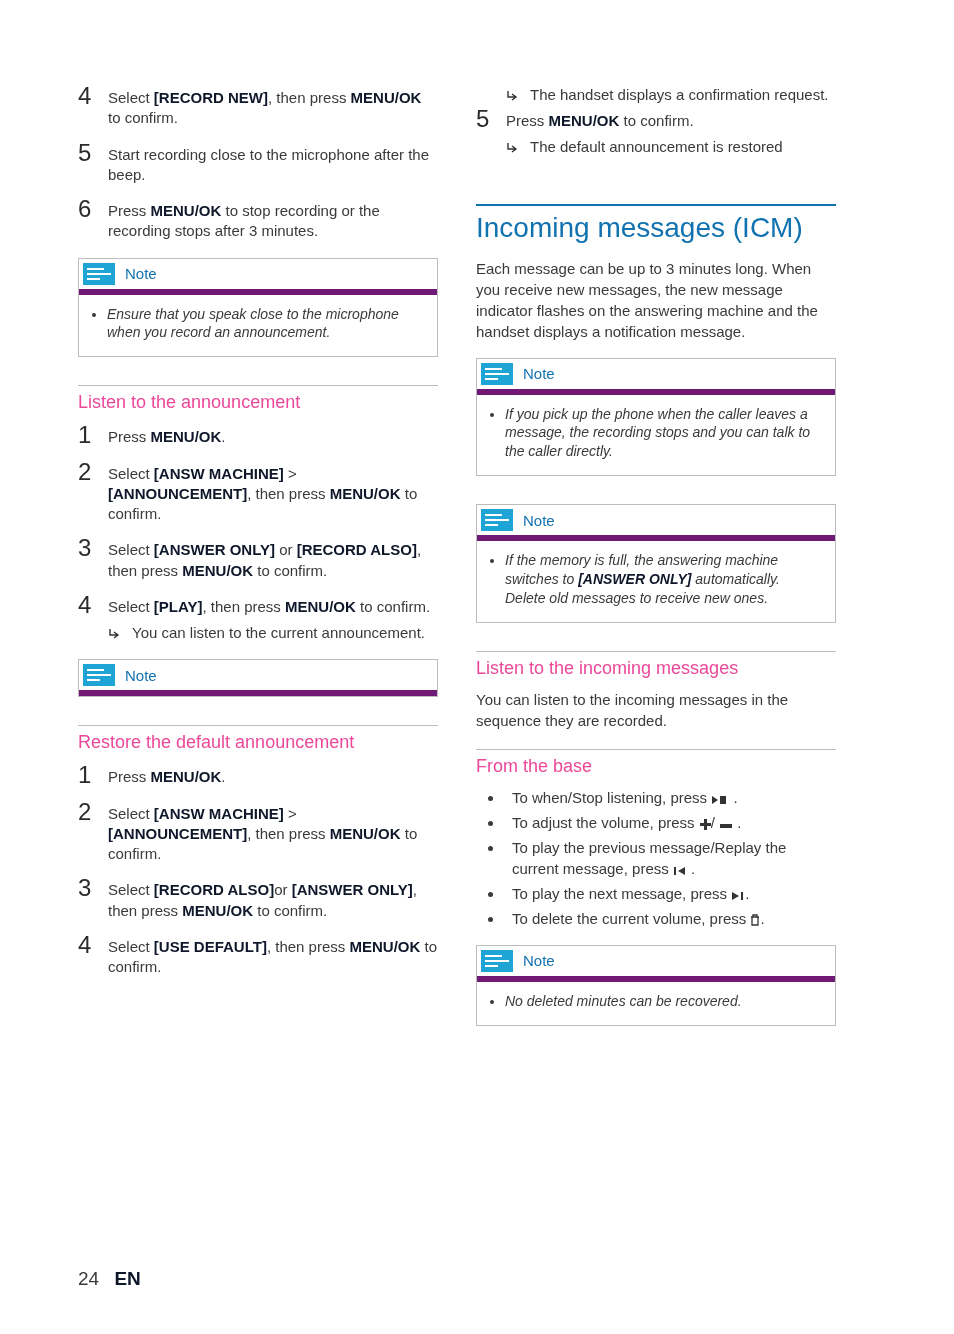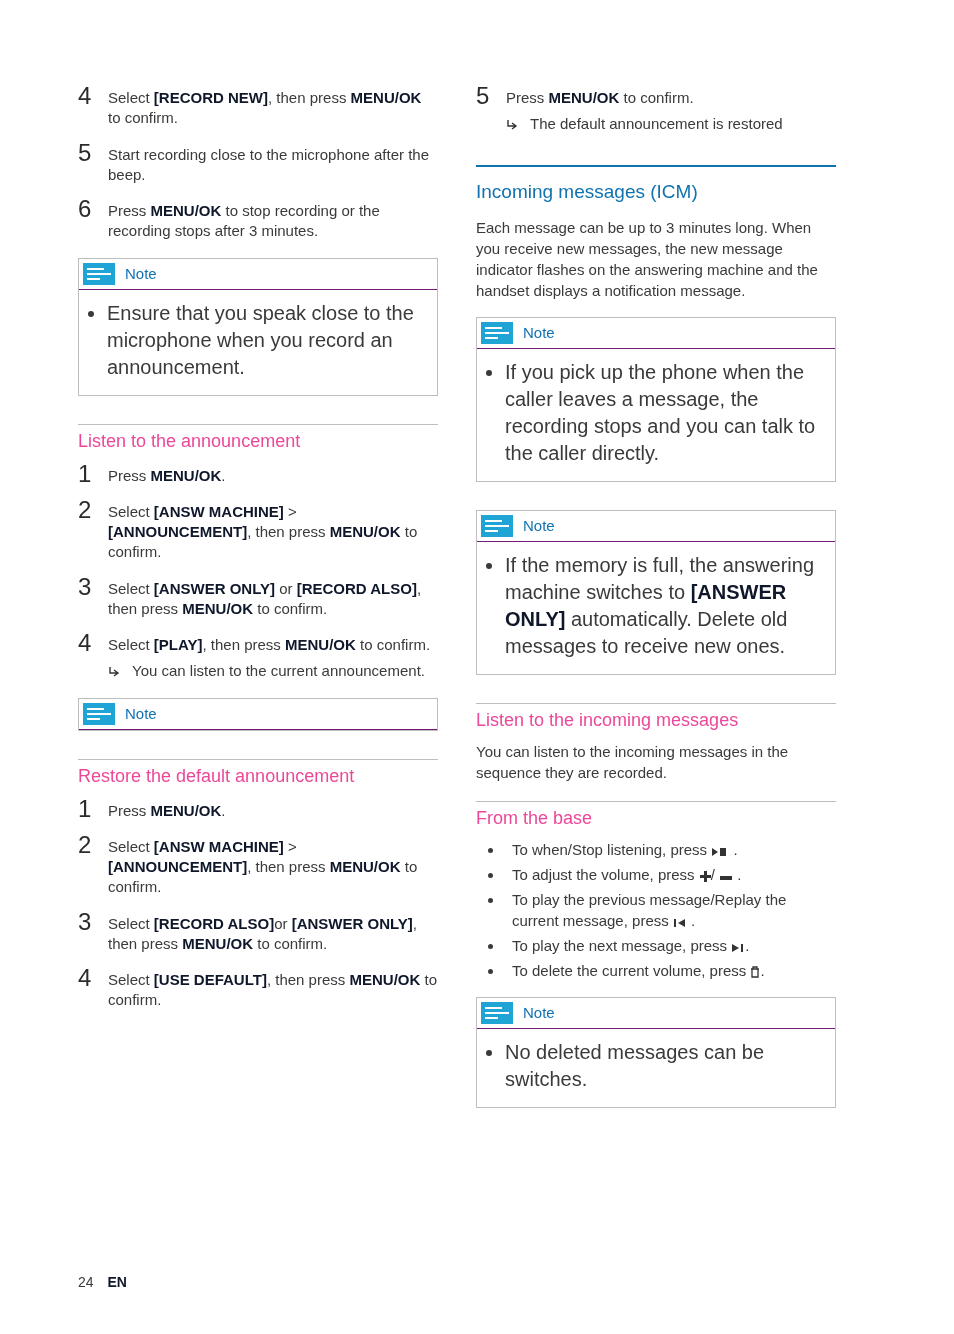--- a/index.html
+++ b/index.html
@@ -38,57 +38,57 @@
   b { font-weight: 600; color: #0f172a; }
   .notebox {
     border: 1px solid #bdbdbd;
     margin: 16px 0 28px;
     position: relative;
   }
   .note-head {
     display: flex;
     align-items: center;
     gap: 10px;
-    border-bottom: 1px solid #701a75;
+    border-bottom: 6px solid #701a75;
     padding: 4px 4px;
   }
   .note-icon {
     width: 32px; height: 22px;
     background: #1fa4d6;
     display: flex; flex-direction: column;
     justify-content: center; gap: 3px;
     padding: 4px 4px;
   }
   .note-icon span { height: 2px; background: #fff; }
   .note-icon span:nth-child(1) { width: 70%; }
   .note-icon span:nth-child(2) { width: 100%; }
   .note-icon span:nth-child(3) { width: 55%; }
   .note-title { color: #1172b0; font-size: 15px; }
-  .note-body { padding: 10px 14px 14px; font-size: 20px; line-height: 1.35; }
+  .note-body { padding: 10px 14px 14px; font-size: 14px; line-height: 1.35; font-style: italic; }
   .note-body ul { margin: 0; padding-left: 14px; }
   .h2 {
     color: #ec4899;
     font-size: 18px;
     font-weight: 400;
     border-top: 1px solid #bdbdbd;
     padding-top: 6px;
     margin: 18px 0 10px;
   }
   .h1 {
     color: #1172b0;
-    font-size: 19px;
+    font-size: 28px;
     font-weight: 400;
     border-top: 2px solid #1172b0;
-    padding-top: 14px;
-    margin: 30px 0 14px;
+    padding-top: 6px;
+    margin: 46px 0 14px;
   }
   .para { line-height: 1.4; margin: 6px 0 14px; }
   ul.bul { margin: 4px 0 14px; padding-left: 28px; }
   ul.bul li { margin: 4px 0; line-height: 1.4; padding-left: 8px; }
-  .footer { position: absolute; bottom: 44px; left: 78px; font-size: 14px; }
+  .footer { position: absolute; bottom: 44px; left: 78px; font-size: 19px; }
   .footer b { font-weight: 600; margin-left: 10px; }
   svg.inline { vertical-align: -2px; }
 </style>
 </head>
 <body>
 
 <div class="page">
 <div class="cols">
 
 <div class="col">
@@ -182,20 +182,28 @@
   </div>
   <div class="step">
     <div class="num">4</div>
     <div class="txt"><span>Select </span><b>[USE DEFAULT]</b><span>, then press </span><b>MENU/OK</b><span> to confirm.</span></div>
   </div>
 
 </div>
 
 <div class="col">
 
+  <div style="padding-left:30px">
+    <div class="sub">
+      <div class="sub-arrow"><svg class="inline" width="14" height="12">
+                <path d="M2 1 L2 7 L9 7 M6 4 L10 7 L6 10" stroke="#333" stroke-width="1.4" fill="none"></path>
+              </svg></div>
+      <div class="sub-text">The handset displays a confirmation request.</div>
+    </div>
+  </div>
 
   <div class="step">
     <div class="num">5</div>
     <div class="txt">
       <span>Press </span><b>MENU/OK</b><span> to confirm.</span>
       <div class="sub">
         <div class="sub-arrow"><svg class="inline" width="14" height="12">
                   <path d="M2 1 L2 7 L9 7 M6 4 L10 7 L6 10" stroke="#333" stroke-width="1.4" fill="none"></path>
                 </svg></div>
         <div class="sub-text">The default announcement is restored</div>
@@ -269,21 +277,21 @@
     <div class="note-head">
       <div class="note-icon">
               <span></span>
               <span></span>
               <span></span>
             </div>
       <div class="note-title">Note</div>
     </div>
     <div class="note-body">
             <ul>
-              <li>No deleted messages can be switches.</li>
+              <li>No deleted minutes can be recovered.</li>
             </ul>
           </div>
   </div>
 
 </div>
 
 </div>
 
 <div class="footer">
   <span>24</span>

